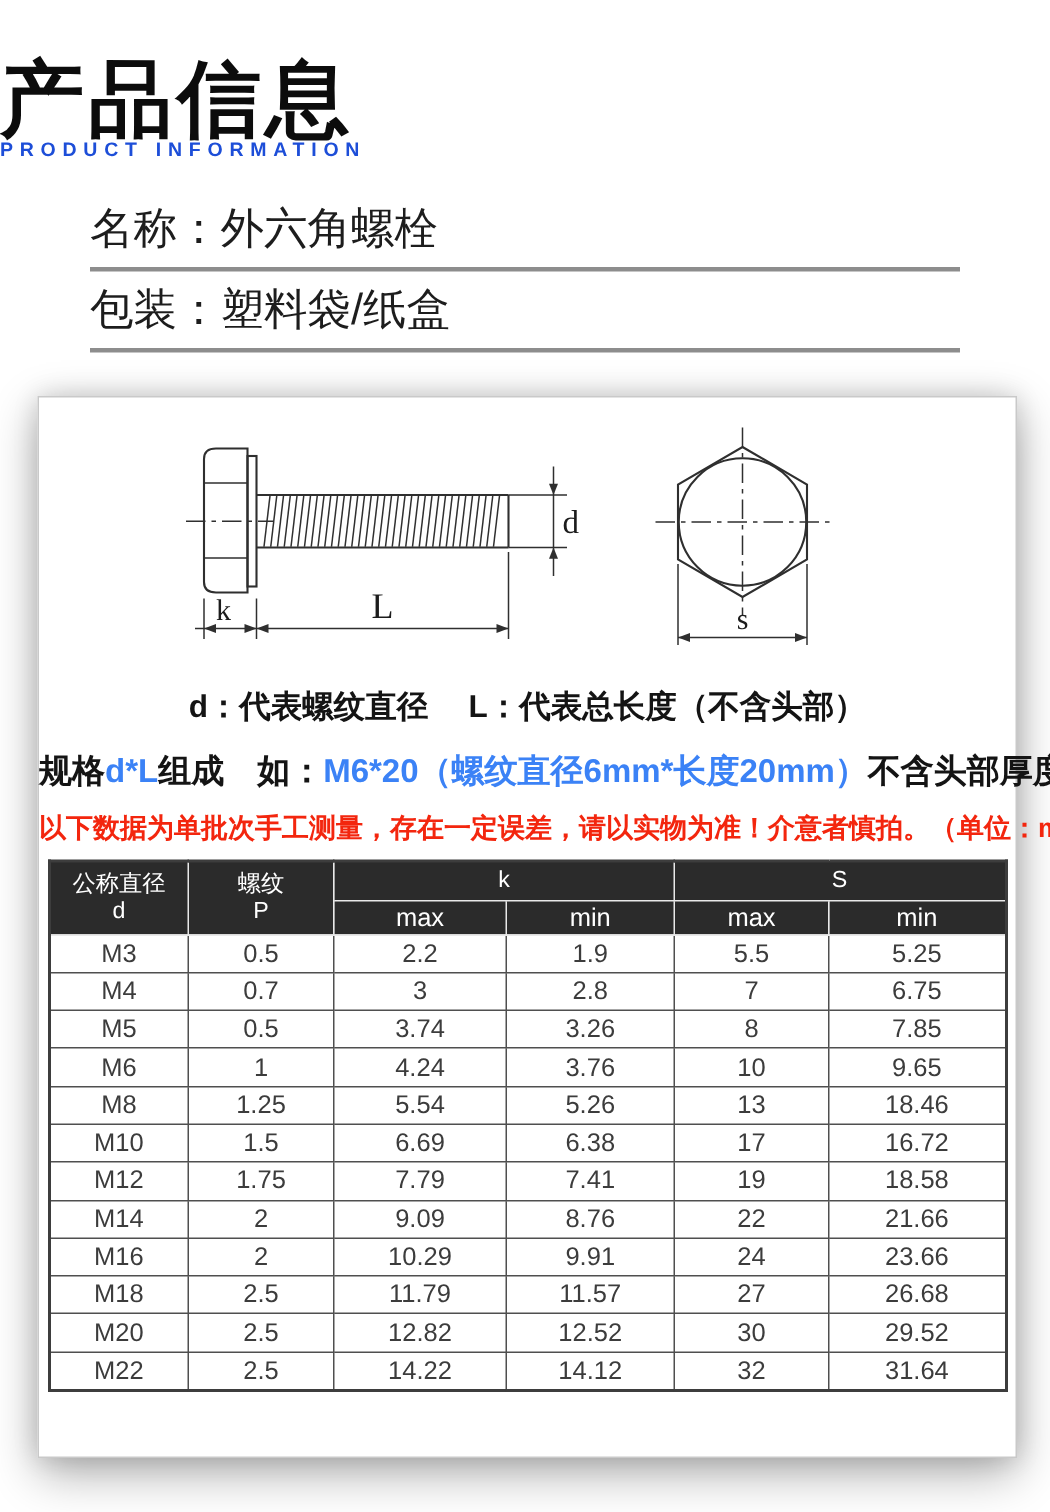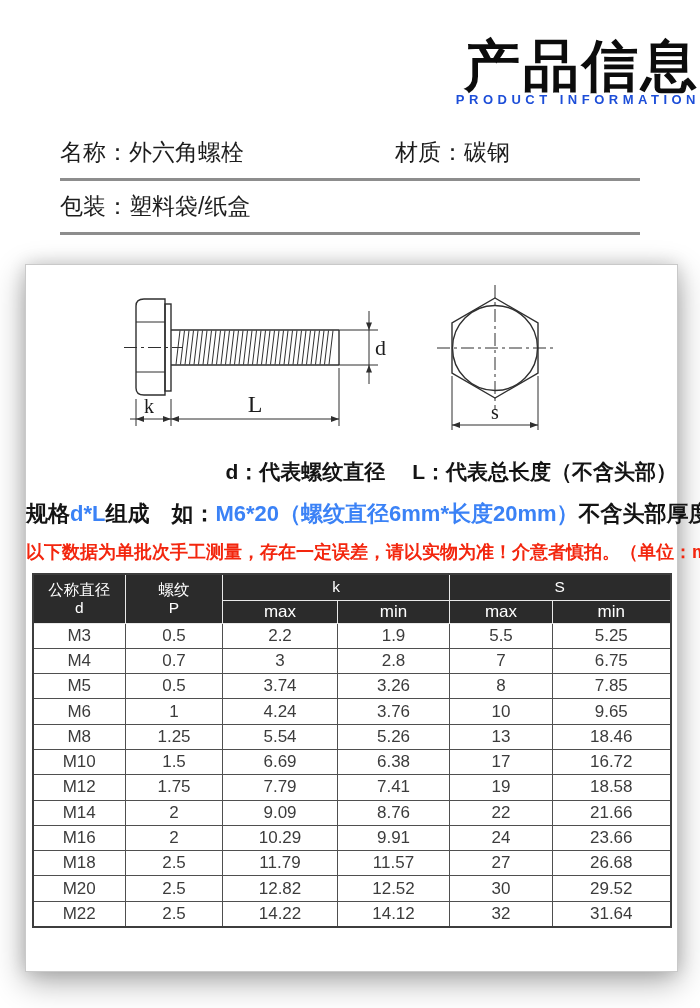--- a/index.html
+++ b/index.html
@@ -5,40 +5,40 @@
   * { margin: 0; padding: 0; box-sizing: border-box; }
   html, body { width: 700px; }
   body {
     width: 700px; height: 1008px;
     background: #ffffff;
     font-family: "Liberation Sans", "DejaVu Sans", sans-serif;
     overflow: hidden;
     position: relative;
   }
   
-  .title-wrap { padding-top: 34px; text-align: right; }
+  .title-wrap { padding-top: 34px; text-align: left; }
   .page-title {
     font-size: 56px; line-height: 64px; font-weight: 900;
     color: #0c0c0c; letter-spacing: 3px;
   }
   .page-subtitle {
     margin-top: -6px;
     font-size: 13px; font-weight: 700;
     color: #1d4ed8; letter-spacing: 4.5px;
   }
   
   .info-section { margin: 20px 60px 0 60px; }
   .info-row {
     display: grid; grid-template-columns: 335px 1fr;
     align-items: center;
     height: 54px;
     border-bottom: 3px solid #8d8d8d;
   }
   .info-cell {
-    font-size: 23px; color: #1d1d1d; font-weight: 500;
+    font-size: 29px; color: #1d1d1d; font-weight: 500;
     white-space: nowrap;
   }
   
   .card {
     position: relative;
     width: 653px; height: 708px;
     margin: 29px 0 0 25px;
     background: #ffffff;
     border: 1px solid #c9c9c9;
     box-shadow: 0 10px 30px rgba(0,0,0,0.33), 0 0 16px rgba(0,0,0,0.14);
@@ -50,21 +50,21 @@
   .diagram-svg .arrow { fill: #2f2f2f; stroke: none; }
   .diagram-svg text {
     font-family: "Liberation Serif", "DejaVu Serif", serif;
     fill: #1c1c1c;
   }
   
   .legend-line {
     text-align: center; font-weight: 700; color: #141414;
     font-size: 21px; line-height: 28px;
   }
-  .legend-line.first { margin-top: 10px; text-align: right; }
+  .legend-line.first { margin-top: 10px; }
   .legend-line.second { margin-top: 13px; }
   .spec-line {
     margin-top: 13px; text-align: center;
     font-size: 22px; line-height: 30px; font-weight: 700;
     color: #141414; white-space: nowrap;
   }
   .spec-line .red { color: #3b82f6; }
   .warning-line {
     margin-top: 11px; text-align: center;
     font-size: 18px; line-height: 24px; font-weight: 700;
@@ -97,21 +97,20 @@
 <body>
 
 <div class="title-wrap">
   <div class="page-title">产品信息</div>
   <div class="page-subtitle">PRODUCT INFORMATION</div>
 </div>
 
 <div class="info-section">
   <div class="info-row">
     <div class="info-cell">名称：外六角螺栓</div>
-    <div class="info-cell">材质：碳钢</div>
   </div>
   <div class="info-row">
     <div class="info-cell">包装：塑料袋/纸盒</div>
   </div>
 </div>
 
 <div class="card">
 
   <svg class="diagram-svg" width="640" height="168" viewBox="0 0 640 168">
 

